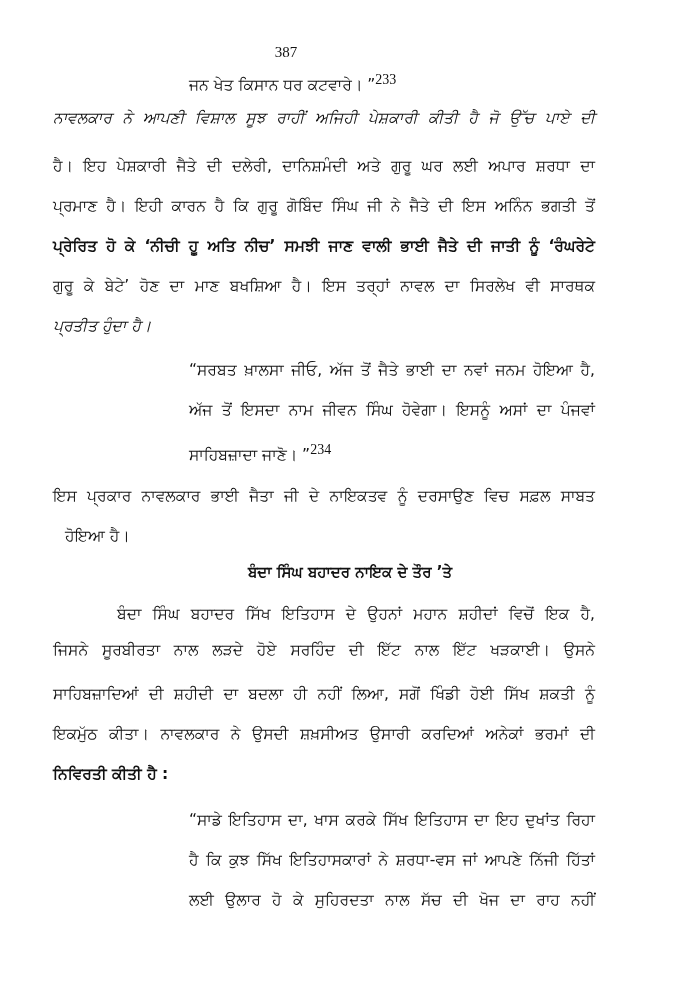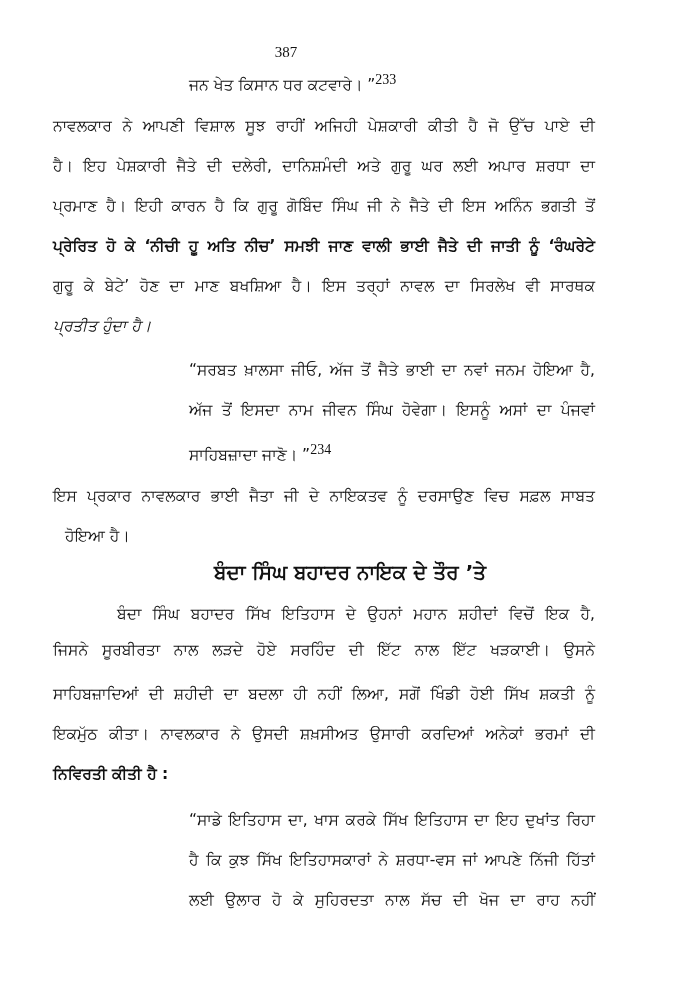--- a/index.html
+++ b/index.html
@@ -7,35 +7,35 @@
          font-family: "DejaVu Sans", "Liberation Sans", sans-serif; color: #111; }
   .page-number { position: absolute; top: 44px; left: 0; width: 572px; text-align: center;
                  font-family: "Liberation Serif", "DejaVu Serif", serif; font-size: 15px; }
   .line { position: absolute; font-size: 15.5px; white-space: nowrap; line-height: 20px; }
   .full { left: 53px; width: 542px; text-align: justify; text-align-last: justify; }
   .last { left: 53px; }
   .indent { left: 117px; width: 478px; text-align: justify; text-align-last: justify; }
   .quote { left: 189px; width: 406px; text-align: justify; text-align-last: justify; }
   .quote-last { left: 189px; }
   .top-quote { left: 189px; }
-  .heading { left: 0; width: 700px; text-align: center; font-weight: bold; font-size: 20px; }
+  .heading { left: 0; width: 700px; text-align: center; font-weight: bold; font-size: 15px; }
   sup { font-family: "Liberation Serif", serif; font-size: 14px; vertical-align: 6px; }
 </style>
 </head>
 <body>
 
 <div>
   <div class="page-number">387</div>
 
   <div class="line top-quote" style="top:70px;">
     <span>ਜਨ ਖੇਤ ਕਿਸਾਨ ਧਰ ਕਟਵਾਰੇ। ”</span><sup>233</sup>
   </div>
 
   <div>
-    <div class="line full" style="top:116px;">ਨਾਵਲਕਾਰ ਨੇ ਆਪਣੀ ਵਿਸ਼ਾਲ ਸੂਝ ਰਾਹੀਂ ਅਜਿਹੀ ਪੇਸ਼ਕਾਰੀ ਕੀਤੀ ਹੈ ਜੋ ਉੱਚ ਪਾਏ ਦੀ</div>
+    <div class="line full" style="top:108px;font-style:italic;">ਨਾਵਲਕਾਰ ਨੇ ਆਪਣੀ ਵਿਸ਼ਾਲ ਸੂਝ ਰਾਹੀਂ ਅਜਿਹੀ ਪੇਸ਼ਕਾਰੀ ਕੀਤੀ ਹੈ ਜੋ ਉੱਚ ਪਾਏ ਦੀ</div>
     <div class="line full" style="top:156px;">ਹੈ। ਇਹ ਪੇਸ਼ਕਾਰੀ ਜੈਤੇ ਦੀ ਦਲੇਰੀ, ਦਾਨਿਸ਼ਮੰਦੀ ਅਤੇ ਗੁਰੂ ਘਰ ਲਈ ਅਪਾਰ ਸ਼ਰਧਾ ਦਾ</div>
     <div class="line full" style="top:196px;">ਪ੍ਰਮਾਣ ਹੈ। ਇਹੀ ਕਾਰਨ ਹੈ ਕਿ ਗੁਰੂ ਗੋਬਿੰਦ ਸਿੰਘ ਜੀ ਨੇ ਜੈਤੇ ਦੀ ਇਸ ਅਨਿੰਨ ਭਗਤੀ ਤੋਂ</div>
     <div class="line full" style="top:236px;font-weight:bold;">ਪ੍ਰੇਰਿਤ ਹੋ ਕੇ ‘ਨੀਚੀ ਹੂ ਅਤਿ ਨੀਚ’ ਸਮਝੀ ਜਾਣ ਵਾਲੀ ਭਾਈ ਜੈਤੇ ਦੀ ਜਾਤੀ ਨੂੰ ‘ਰੰਘਰੇਟੇ</div>
     <div class="line full" style="top:276px;">ਗੁਰੂ ਕੇ ਬੇਟੇ’ ਹੋਣ ਦਾ ਮਾਣ ਬਖਸ਼ਿਆ ਹੈ। ਇਸ ਤਰ੍ਹਾਂ ਨਾਵਲ ਦਾ ਸਿਰਲੇਖ ਵੀ ਸਾਰਥਕ</div>
     <div class="line last" style="top:316px;font-style:italic;">ਪ੍ਰਤੀਤ ਹੁੰਦਾ ਹੈ।</div>
   </div>
 
   <div>
     <div class="line quote" style="top:360px;">“ਸਰਬਤ ਖ਼ਾਲਸਾ ਜੀਓ, ਅੱਜ ਤੋਂ ਜੈਤੇ ਭਾਈ ਦਾ ਨਵਾਂ ਜਨਮ ਹੋਇਆ ਹੈ,</div>
     <div class="line quote" style="top:400px;">ਅੱਜ ਤੋਂ ਇਸਦਾ ਨਾਮ ਜੀਵਨ ਸਿੰਘ ਹੋਵੇਗਾ। ਇਸਨੂੰ ਅਸਾਂ ਦਾ ਪੰਜਵਾਂ</div>

